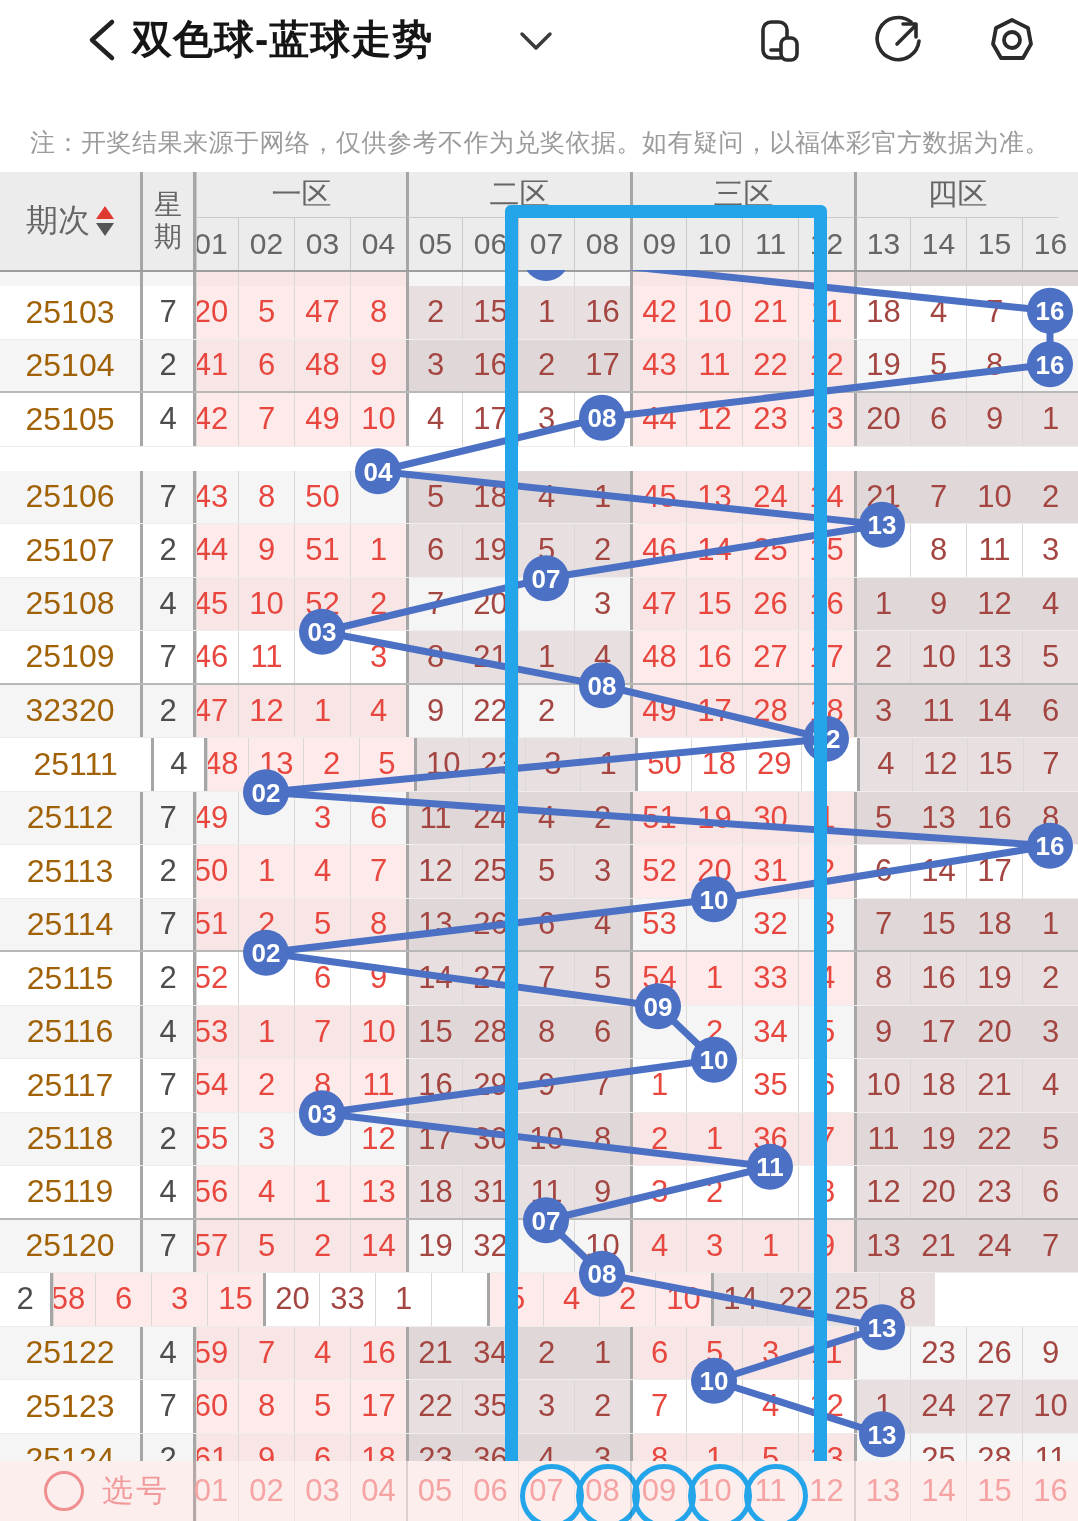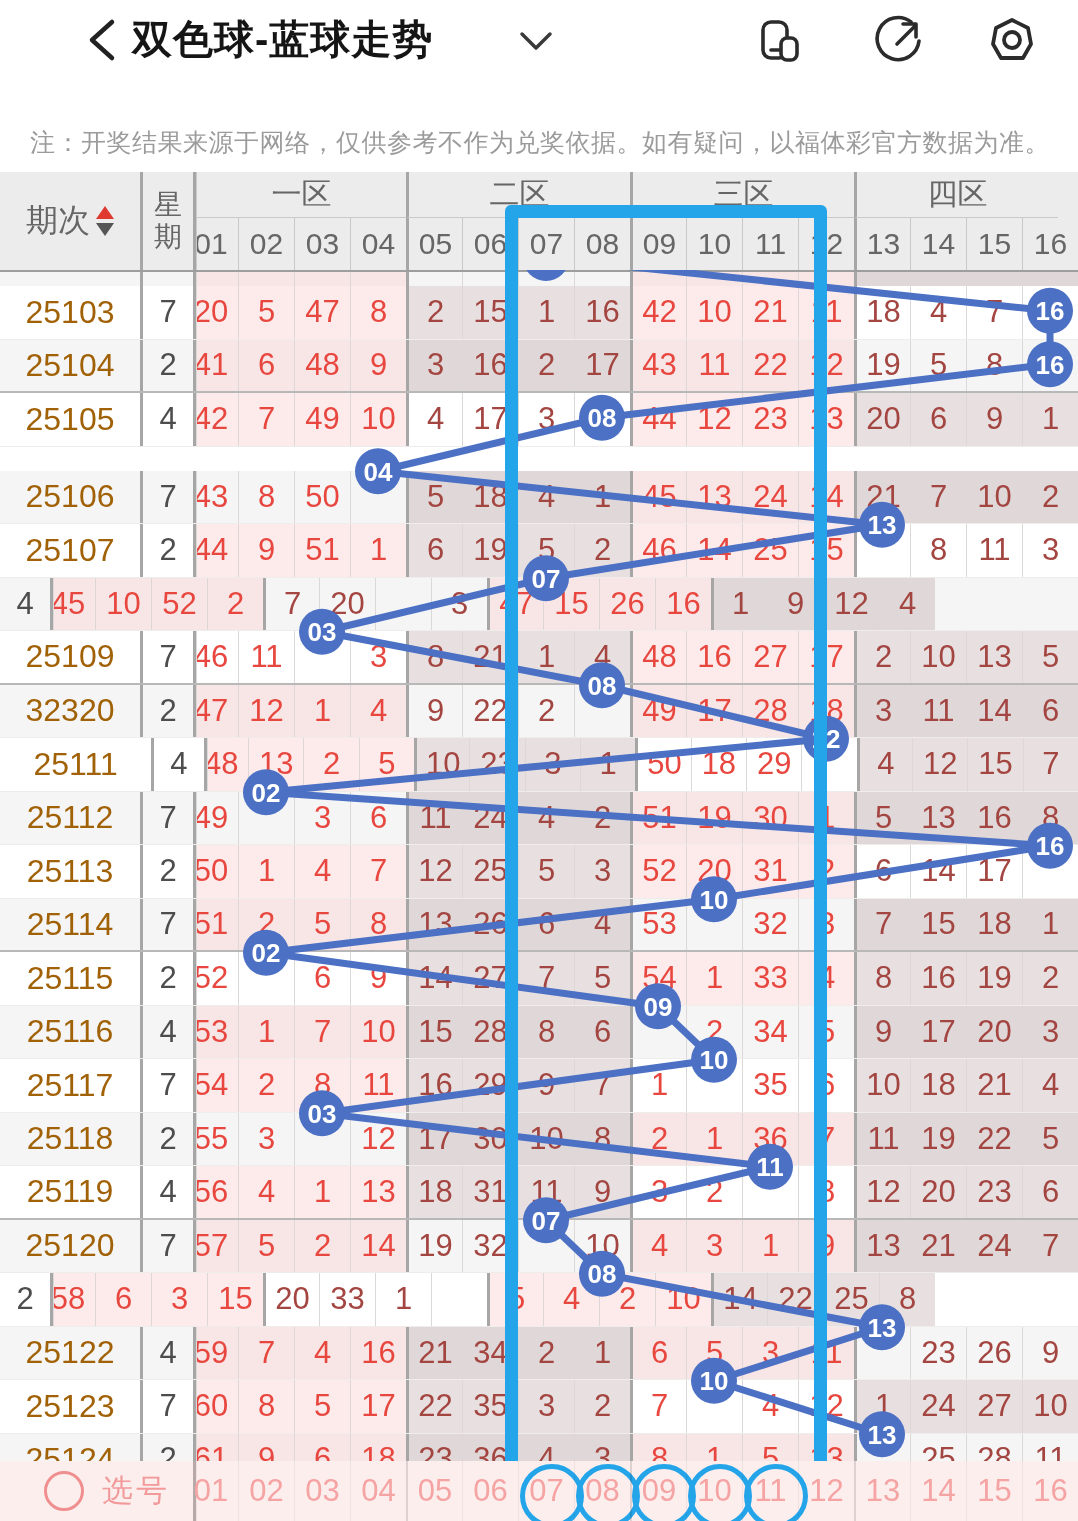--- a/index.html
+++ b/index.html
@@ -439,20 +439,21 @@
             <span>8</span>
           </div>
           <div class="cell maroon" style="width: 56px;">
             <span>11</span>
           </div>
           <div class="cell maroon" style="width: 56px;">
             <span>3</span>
           </div>
         </div>
         <div class="row" style="height: 53.5px; background: rgb(245, 245, 245);">
+          <div class="cell c-qici" style="width: 143px;">25108</div>
           <div class="cell c-week" style="width: 53px;">4</div>
           <div class="cell c01 red sp" style="width: 42px;">
             <span>45</span>
           </div>
           <div class="cell red sp" style="width: 56px;">
             <span>10</span>
           </div>
           <div class="cell red sp" style="width: 56px;">
             <span>52</span>
           </div>

